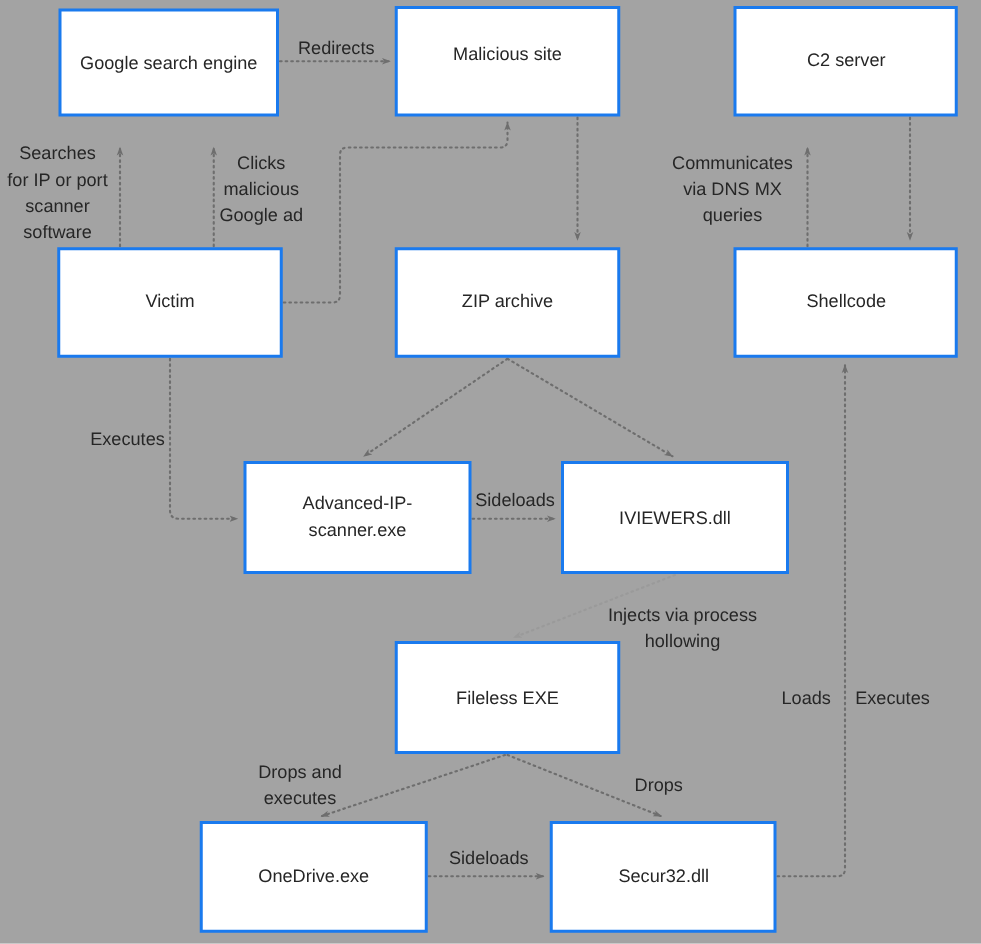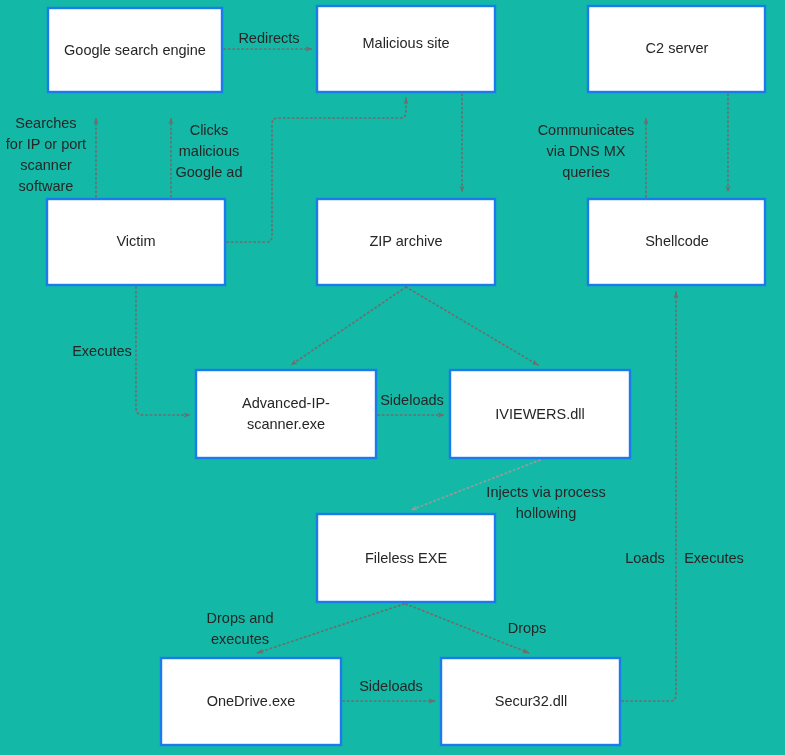--- a/index.html
+++ b/index.html
@@ -10,21 +10,21 @@
   body {
     width: 785px;
     height: 755px;
     font-family: "Liberation Sans", sans-serif;
     overflow: hidden;
   }
   #diagram-root {
     position: relative;
     width: 785px;
     height: 755px;
-    background: #14b8a6;
+    background: #a3a3a3;
   }
   svg#diagram-canvas {
     position: absolute;
     top: 0;
     left: 0;
     width: 785px;
     height: 755px;
   }
   .node-rect {
     fill: #ffffff;

